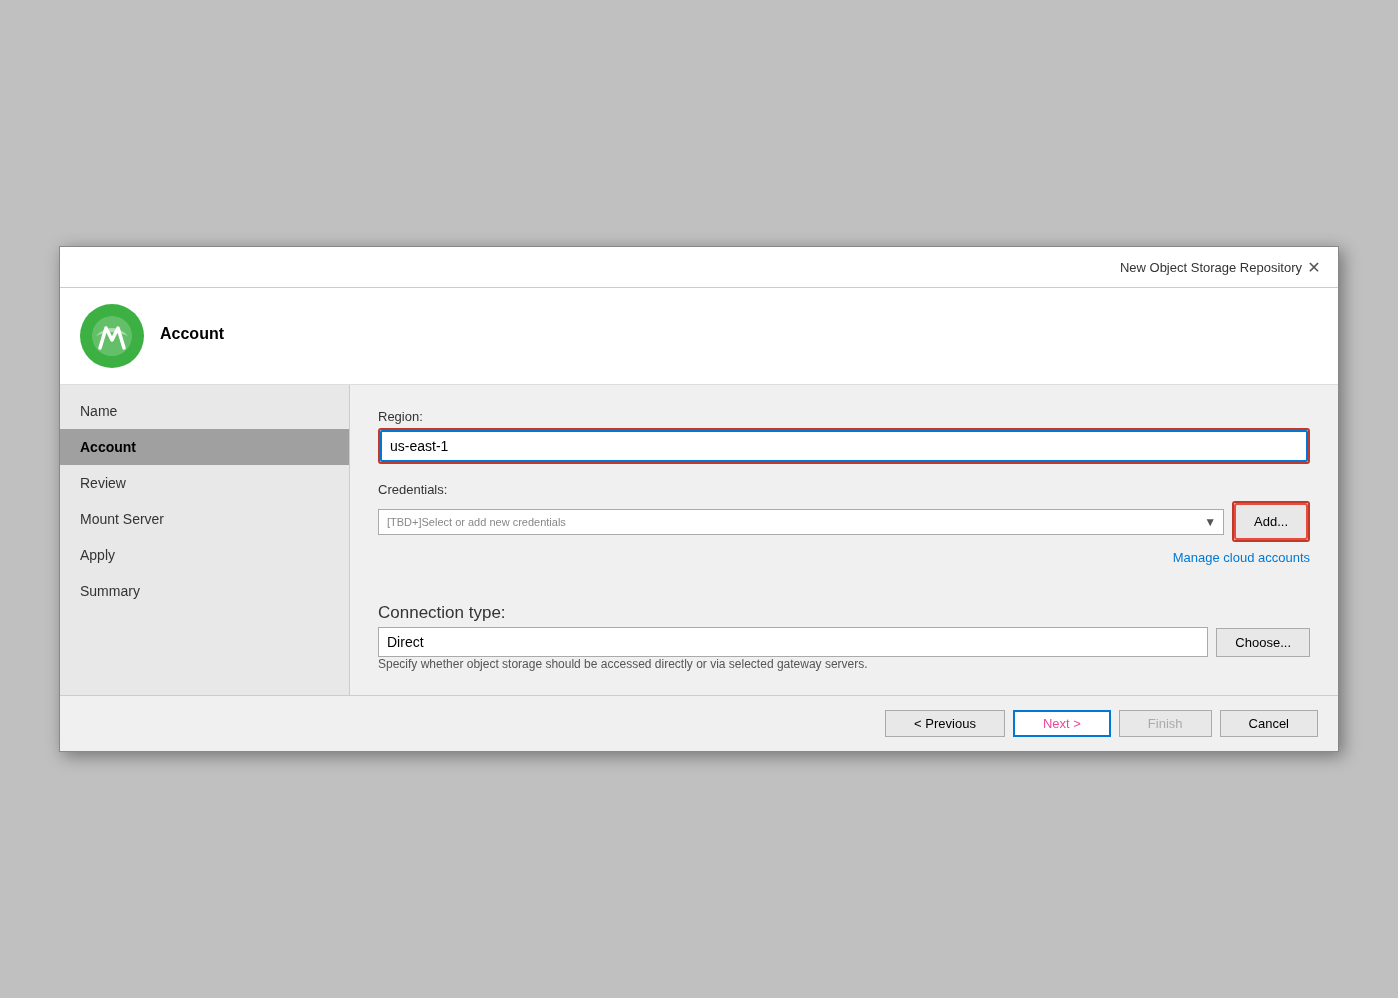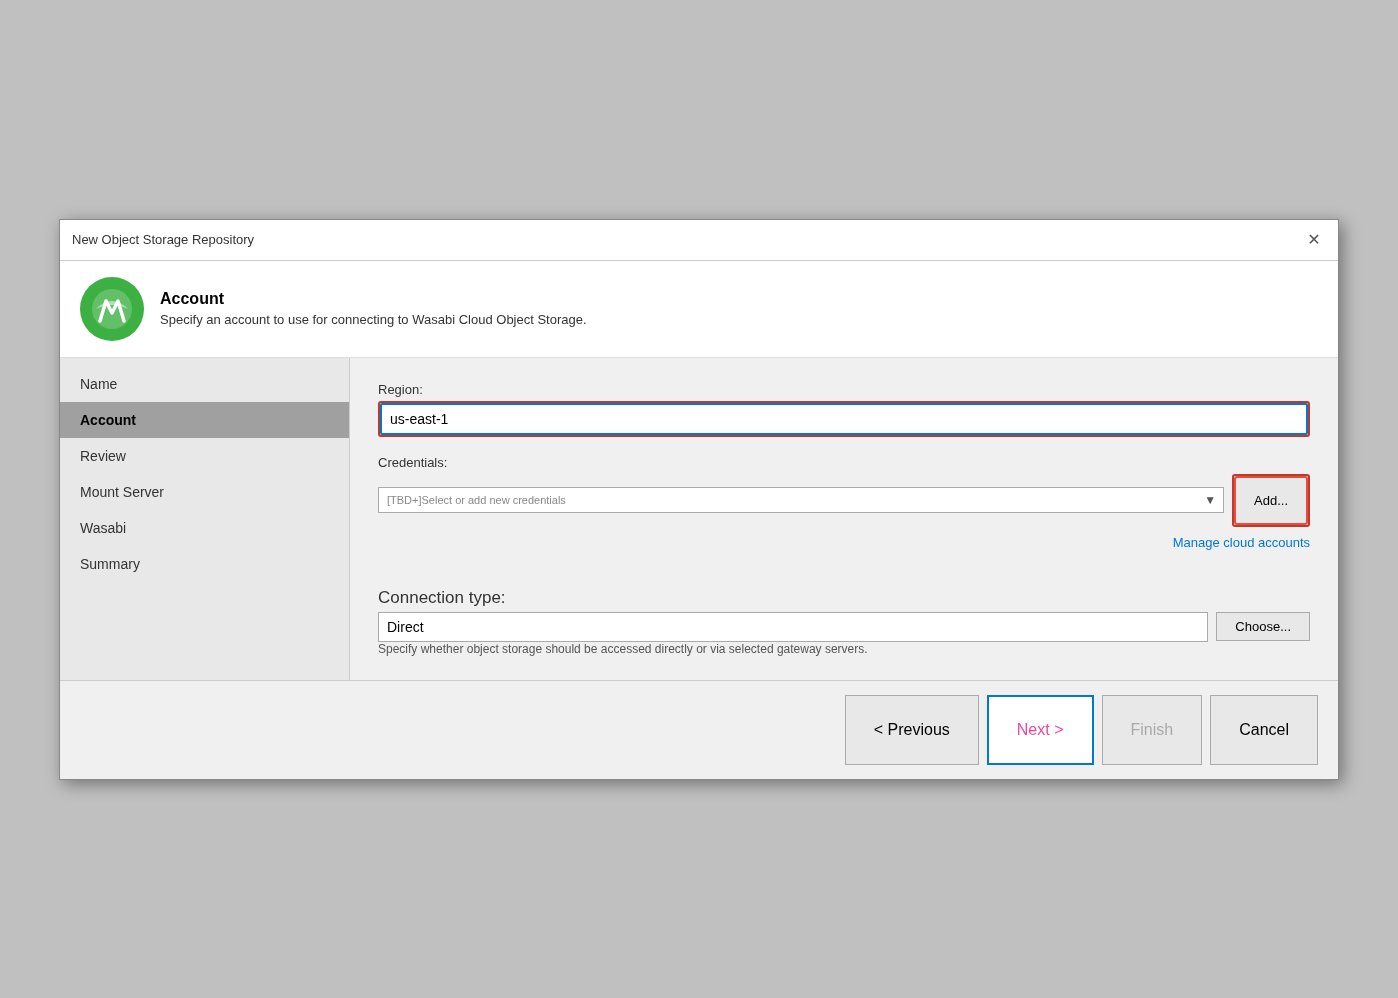--- a/index.html
+++ b/index.html
@@ -19,21 +19,21 @@
       box-shadow: 4px 4px 16px rgba(0,0,0,0.4);
       display: flex;
       flex-direction: column;
     }
     .title-bar {
       background: #fff;
       border-bottom: 1px solid #ccc;
       padding: 8px 12px;
       display: flex;
       align-items: center;
-      justify-content: space-between;
+      justify-content: flex-end;
     }
     .title-bar-text {
       font-size: 13px;
       font-weight: normal;
       color: #333;
     }
     .close-btn {
       width: 24px;
       height: 24px;
       background: none;
@@ -153,21 +153,21 @@
     .select-arrow {
       position: absolute;
       right: 8px;
       top: 50%;
       transform: translateY(-50%);
       pointer-events: none;
       font-size: 12px;
       color: #555;
     }
     .add-btn {
-      padding: 15px 18px;
+      padding: 9px 18px;
       font-size: 13px;
       background: #e8e8e8;
       border: 2px solid #e74c3c;
       border-radius: 3px;
       cursor: pointer;
       white-space: nowrap;
       font-weight: normal;
     }
 
     .manage-link {
@@ -221,22 +221,22 @@
 
     .footer {
       background: #f0f0f0;
       border-top: 1px solid #ccc;
       padding: 14px 20px;
       display: flex;
       justify-content: flex-end;
       gap: 8px;
     }
     .footer-btn {
-      padding: 24px 28px;
-      font-size: 16px;
+      padding: 4px 28px;
+      font-size: 13px;
       border: 1px solid #aaa;
       background: #e8e8e8;
       cursor: pointer;
       min-width: 90px;
     }
     .footer-btn.primary {
       background: #fff;
       border: 2px solid #0078d4;
       color: #ec4899;
     }
@@ -272,41 +272,40 @@
     <div class="logo-circle">
       <svg viewBox="0 0 44 44">
         <circle cx="22" cy="22" r="20" fill="#fff" opacity="0.2"></circle>
 
         <path d="M10 34 L16 14 L22 26 L28 14 L34 34" stroke="#fff" stroke-width="3.5" fill="none" stroke-linejoin="round" stroke-linecap="round"></path>
         <path d="M6 22 Q22 6 38 22 Q22 14 6 22Z" fill="#fff" opacity="0.5"></path>
       </svg>
     </div>
     <div class="header-text">
       <h2>Account</h2>
-      <p>Specify an account to use for connecting to Wasabi Cloud Object Storage.</p>
     </div>
   </div>
 
   <div class="body-area">
 
     <div class="sidebar">
       <div class="sidebar-item">
         <span>Name</span>
       </div>
       <div class="sidebar-item active">
         <span>Account</span>
       </div>
       <div class="sidebar-item">
         <span>Review</span>
       </div>
       <div class="sidebar-item">
         <span>Mount Server</span>
       </div>
       <div class="sidebar-item">
-        <span>Wasabi</span>
+        <span>Apply</span>
       </div>
       <div class="sidebar-item">
         <span>Summary</span>
       </div>
     </div>
 
     <div class="main-content">
 
       <div class="field-group">
         <label class="field-label">Region:</label>

